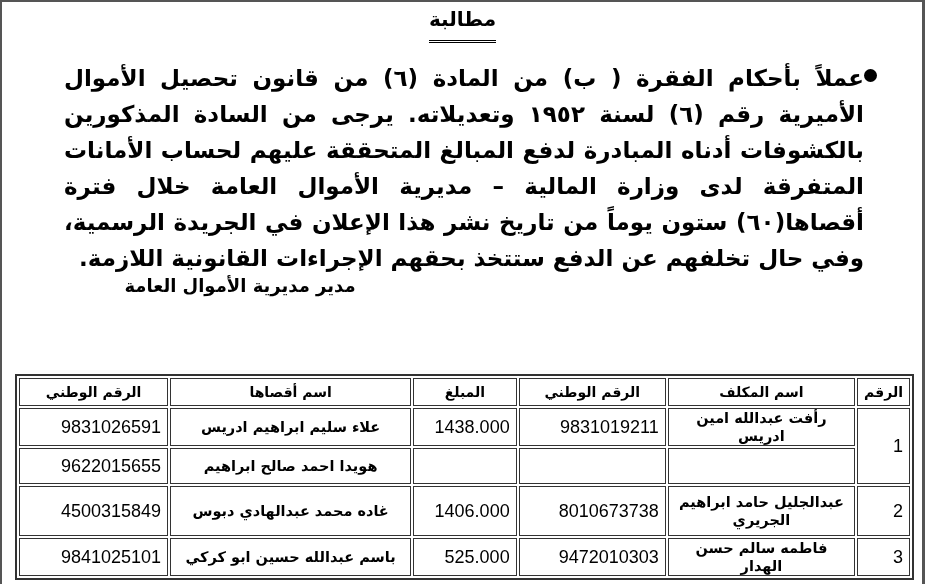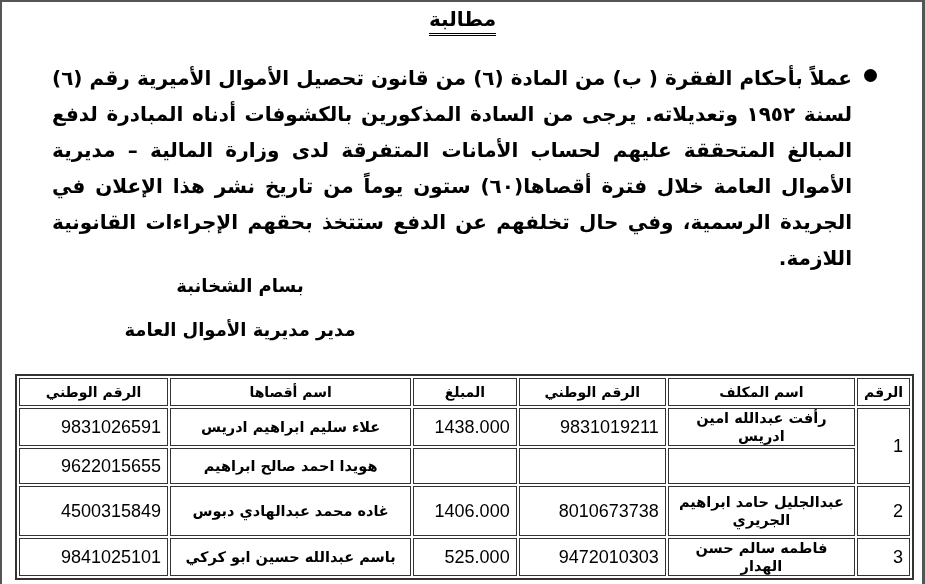--- a/index.html
+++ b/index.html
@@ -8,25 +8,25 @@
       position: relative; font-family: "DejaVu Sans", sans-serif; color: #000;
     }
     .frame-top { position: absolute; left: 0; top: 0; width: 925px; height: 2px; background: #555; }
     .frame-left { position: absolute; left: 0; top: 0; width: 2px; height: 584px; background: #555; }
     .frame-right { position: absolute; right: 0; top: 0; width: 3px; height: 584px; background: #555; }
 
     .title {
       position: absolute; left: 0; top: 6px; width: 925px; text-align: center;
       font-size: 20px; font-weight: bold; direction: rtl;
     }
-    .title span { display: inline-block; border-bottom: 3px double #000; padding-bottom: 1px; line-height: 26px; }
+    .title span { display: inline-block; border-bottom: 3px double #000; padding-bottom: 8px; line-height: 26px; }
 
     .notice {
-      position: absolute; left: 52px; top: 60px; width: 800px; direction: rtl;
-      font-family: "DejaVu Sans", sans-serif; font-weight: bold; font-size: 20px;
+      position: absolute; left: 64px; top: 60px; width: 800px; direction: rtl;
+      font-family: "DejaVu Sans", sans-serif; font-weight: bold; font-size: 23px;
       line-height: 36px; text-align: justify; text-align-last: right;
     }
     .bullet {
       position: absolute; left: 864px; top: 69px; width: 13px; height: 13px;
       border-radius: 50%; background: #000;
     }
 
     .signature {
       position: absolute; left: 100px; top: 268px; width: 280px; direction: rtl;
       text-align: center; font-weight: bold; font-size: 18px;
@@ -57,21 +57,20 @@
 <div class="frame-right"></div>
 
 <div class="title">
   <span>مطالبة</span>
 </div>
 
 <div class="bullet"></div>
 <div class="notice">عملاً بأحكام الفقرة ( ب) من المادة (٦) من قانون تحصيل الأموال الأميرية رقم (٦) لسنة ١٩٥٢ وتعديلاته. يرجى من السادة المذكورين بالكشوفات أدناه المبادرة لدفع المبالغ المتحققة عليهم لحساب الأمانات المتفرقة لدى وزارة المالية – مديرية الأموال العامة خلال فترة أقصاها(٦٠) ستون يوماً من تاريخ نشر هذا الإعلان في الجريدة الرسمية، وفي حال تخلفهم عن الدفع ستتخذ بحقهم الإجراءات القانونية اللازمة.</div>
 
 <div class="signature">
-  <div>بسام الشخانبة</div>
   <div>مدير مديرية الأموال العامة</div>
 </div>
 
 <table class="claims">
   <colgroup>
     <col style="width:48px">
     <col style="width:190px">
     <col style="width:148px">
     <col style="width:104px">
     <col style="width:245px">

